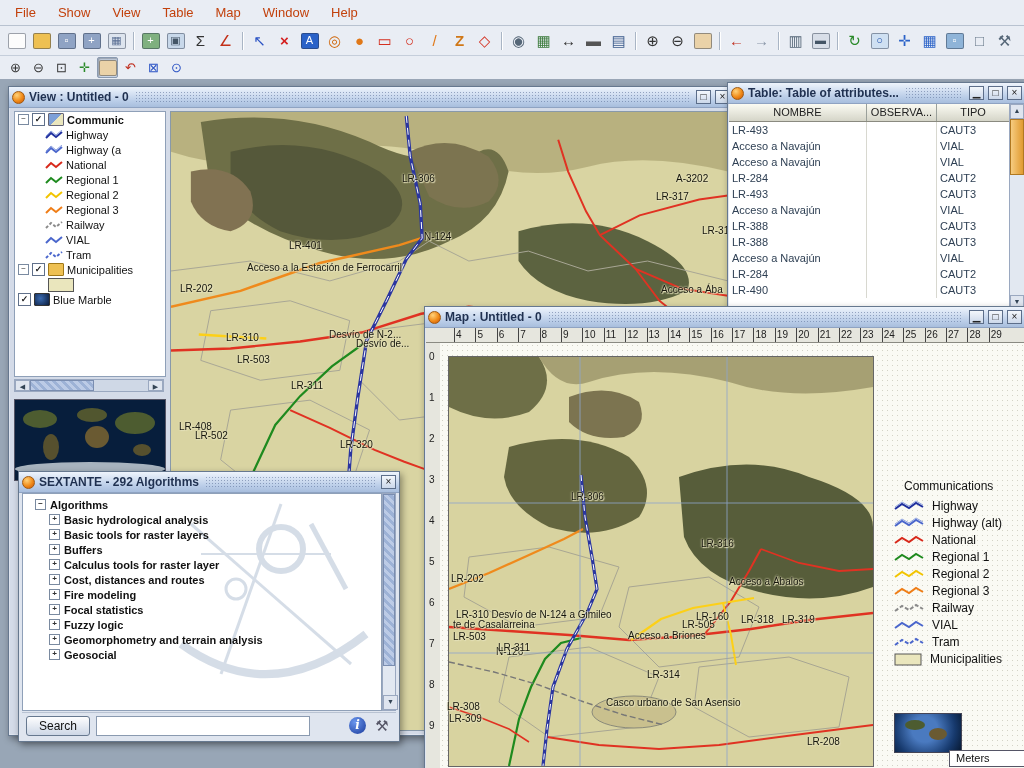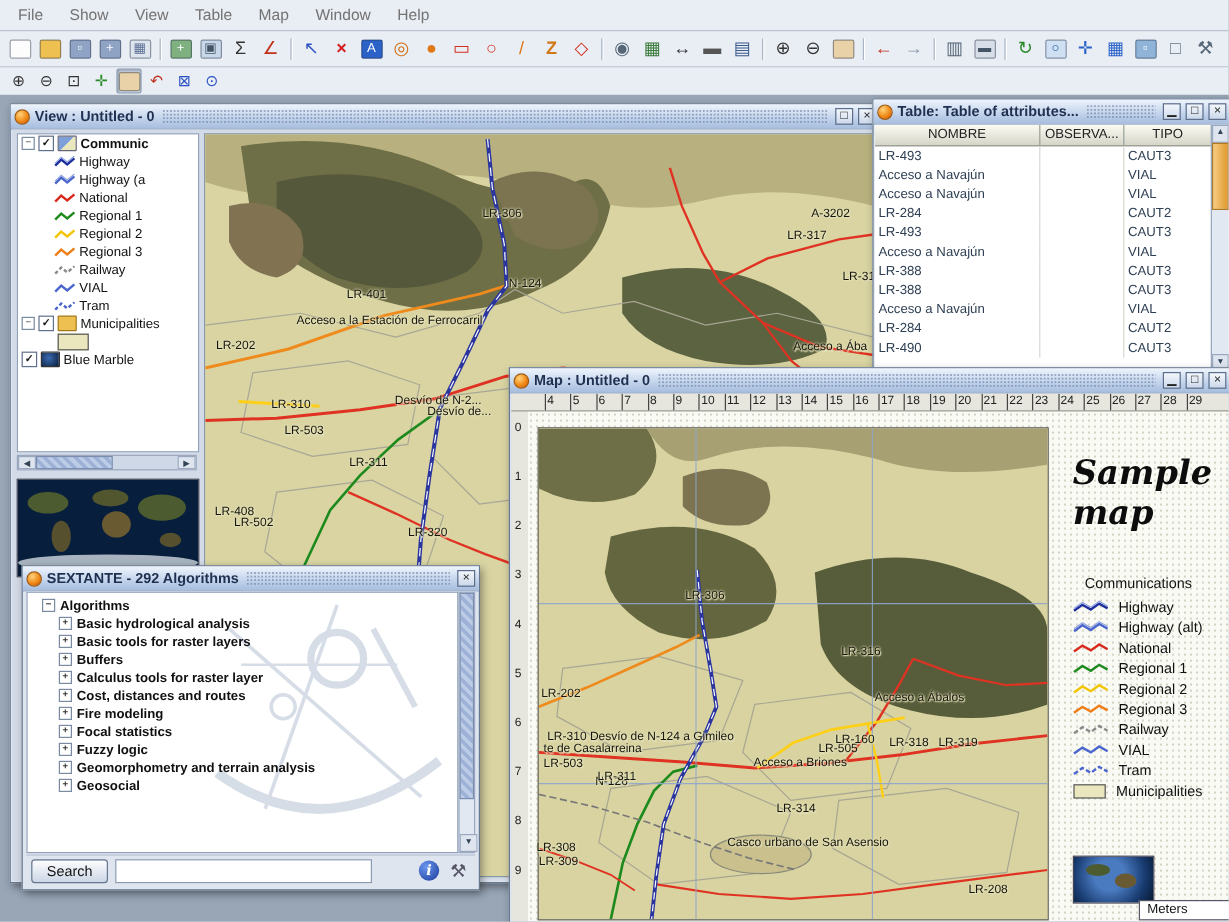--- a/index.html
+++ b/index.html
@@ -1,21 +1,21 @@
 <!DOCTYPE html>
 <html><head>
 <meta charset="utf-8">
 <style>
   html,body{margin:0;padding:0}
   body{width:1024px;height:768px;overflow:hidden;position:relative;
        font-family:"Liberation Sans",sans-serif;background:#98a6b6;-webkit-font-smoothing:antialiased}
   
   #menubar{position:absolute;left:0;top:0;width:1024px;height:26px;background:#e9edf4;
            border-bottom:1px solid #b8c2d0;display:flex;align-items:center;padding-left:4px;box-sizing:border-box}
-  .menu-item{padding:4px 11px;font-size:13px;color:#737373;cursor:default}
+  .menu-item{padding:4px 11px;font-size:13px;color:#c2410c;cursor:default}
   #toolbar1{position:absolute;left:0;top:26px;width:1024px;height:30px;background:#e9edf4;
             border-bottom:1px solid #c5cedb;display:flex;align-items:center;padding:0 4px;box-sizing:border-box}
   #toolbar2{position:absolute;left:0;top:56px;width:1024px;height:24px;background:#e9edf4;
             border-bottom:1px solid #9aa6b6;display:flex;align-items:center;padding:0 4px;box-sizing:border-box}
   .tool{width:23px;height:23px;margin:0 1px;display:flex;align-items:center;justify-content:center;
         font-size:15px;line-height:1;border:1px solid transparent;border-radius:2px;box-sizing:border-box}
   #toolbar2 .tool{width:21px;height:21px;font-size:13px}
   .tool .chip{width:16px;height:14px;border:1px solid rgba(40,50,70,.45);border-radius:2px;
               display:flex;align-items:center;justify-content:center;font-size:11px}
   .tool.pressed{border:1px solid #8a9ab0;background:#ccd8ea;box-shadow:inset 1px 1px 2px rgba(0,0,0,.3)}
@@ -651,24 +651,20 @@
           <span class="map-label" style="left: 342px; top: 271px;">LR-319</span>
           <span class="map-label" style="left: 188px; top: 287px;">Acceso a Briones</span>
           <span class="map-label" style="left: 58px; top: 299px;">LR-311</span>
           <span class="map-label" style="left: 207px; top: 326px;">LR-314</span>
           <span class="map-label" style="left: 166px; top: 354px; text-align: right;">Casco urbano de San Asensio</span>
           <span class="map-label" style="left: 367px; top: 393px;">LR-208</span>
           <span class="map-label" style="left: 7px; top: 358px;">LR-308</span>
           <span class="map-label" style="left: 9px; top: 370px;">LR-309</span>
         </div>
       <div id="page-right">
-        <div id="sample-title">
-          <div>Sample</div>
-          <div>map</div>
-        </div>
         <div id="legend">
           <div class="legend-header">Communications</div>
           <div id="legend-rows">
               <div class="legend-row">
                 <span>
                   <svg width="30" height="12">
                     <polyline points="1,9 8,4 15,8 22,3 29,7" fill="none" stroke="#1f2f9e" stroke-width="2"></polyline>
                     <polyline points="1,7 8,2 15,6 22,1 29,5" fill="none" stroke="#8fa3e0" stroke-width="1"></polyline>
                   </svg>
                 </span>

